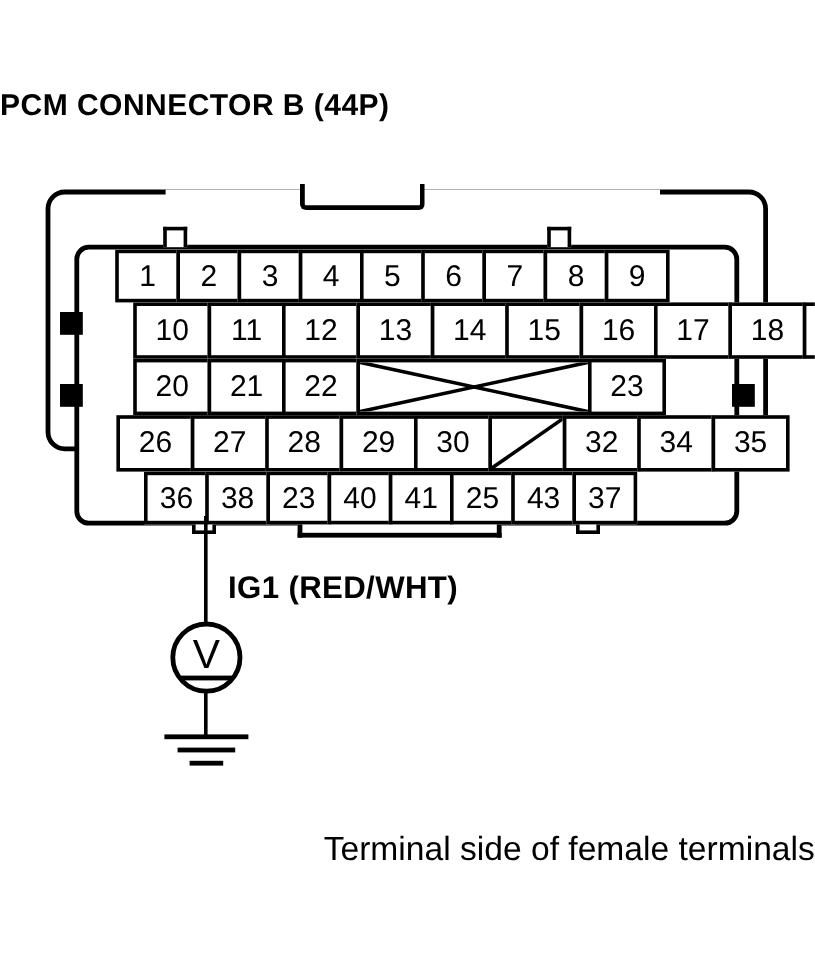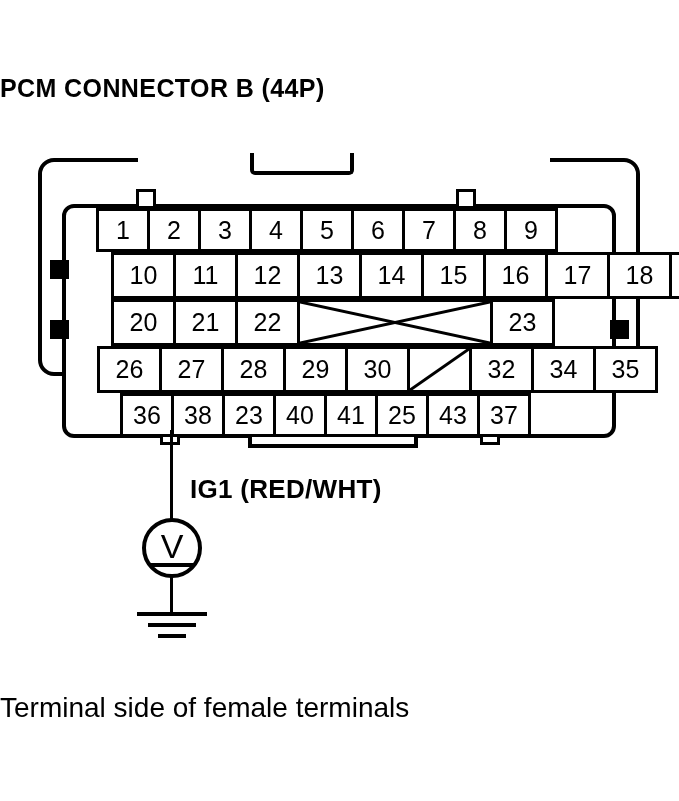--- a/index.html
+++ b/index.html
@@ -235,21 +235,21 @@
     letter-spacing: 0.3px;
     white-space: nowrap;
     text-align: center;
   }
 
   #figure-caption {
     position: absolute;
     top: 692px;
     left: 0;
     width: 679px;
-    text-align: left;
+    text-align: right;
     font-size: 28px;
     font-weight: normal;
     white-space: nowrap;
   }
 </style>
 </head>
 <body>
 
 <div id="diagram-title">PCM CONNECTOR B (44P)</div>
 

